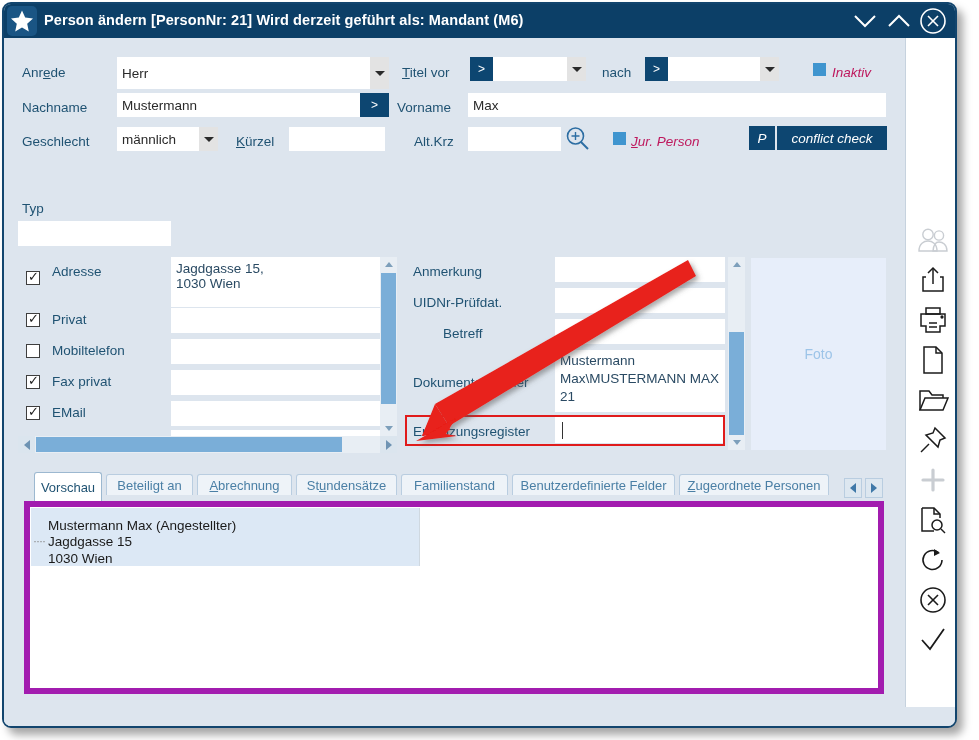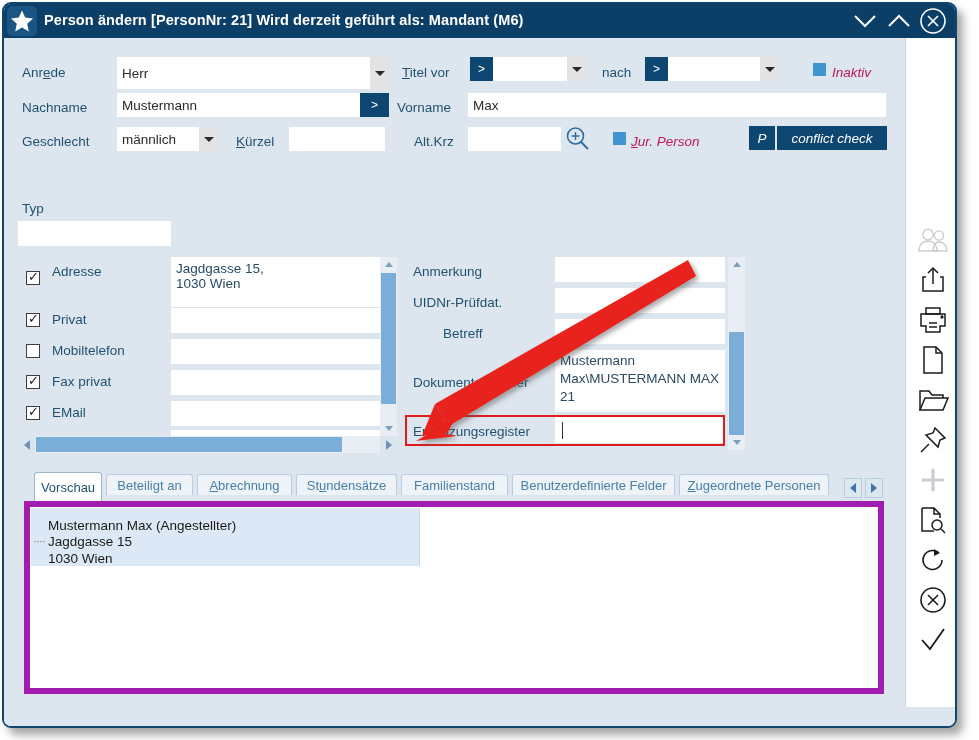--- a/index.html
+++ b/index.html
@@ -509,20 +509,23 @@
             <div class="arrow-up">
                 <i class="tri-up"></i>
               </div>
             <div class="thumb" style="top:75px; height:105px;"></div>
             <div class="arrow-dn">
                 <i class="tri-dn"></i>
               </div>
           </div>
         </div>
 
+        <div class="foto" style="left:747px; top:220px; width:135px; height:192px;">
+          <span>Foto</span>
+        </div>
 
         <div class="tabstrip" style="left:0; top:404px; width:880px;">
           <div class="tab active" style="left:30px; top:30px; width:68px;">
             <span>Vorschau</span>
           </div>
           <div class="tab" style="left:102px; top:32px; width:87px;">
             <span>Beteiligt an</span>
           </div>
           <div class="tab" style="left:193px; top:32px; width:95px;">
             <span><u>A</u>brechnung</span>

